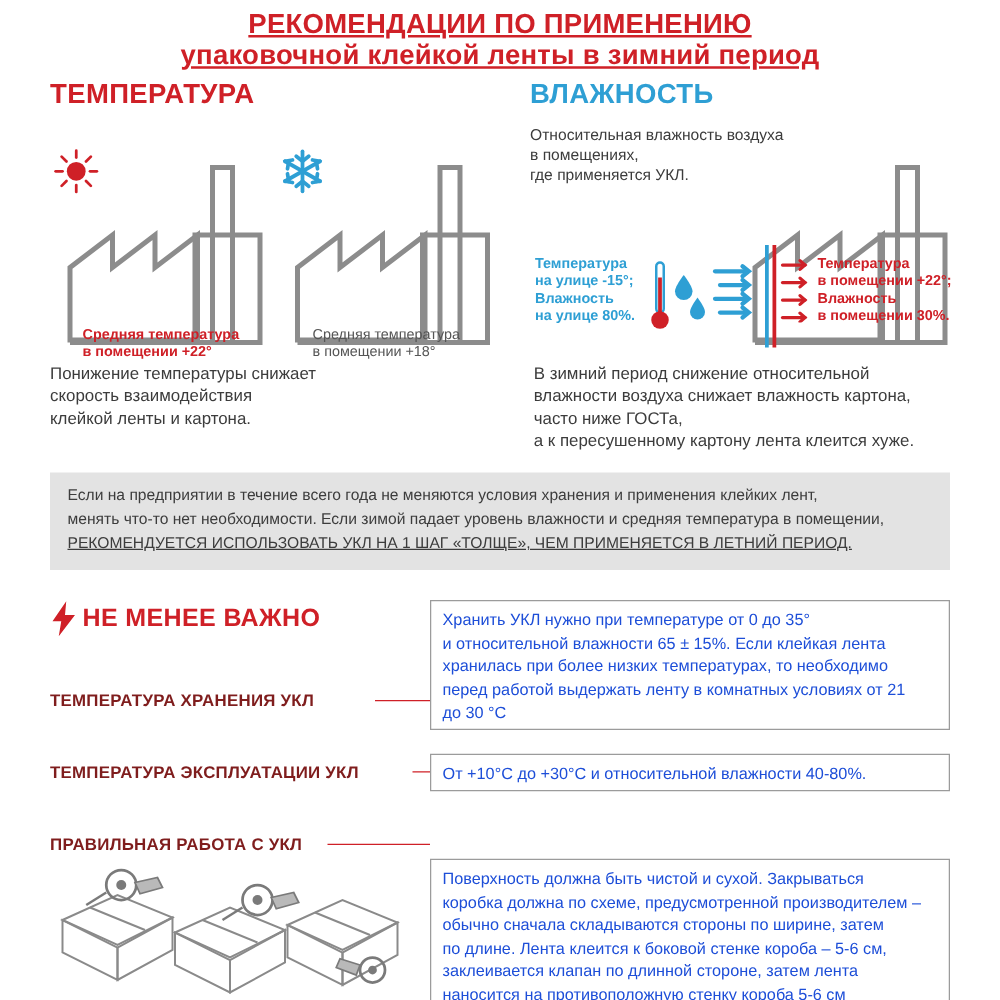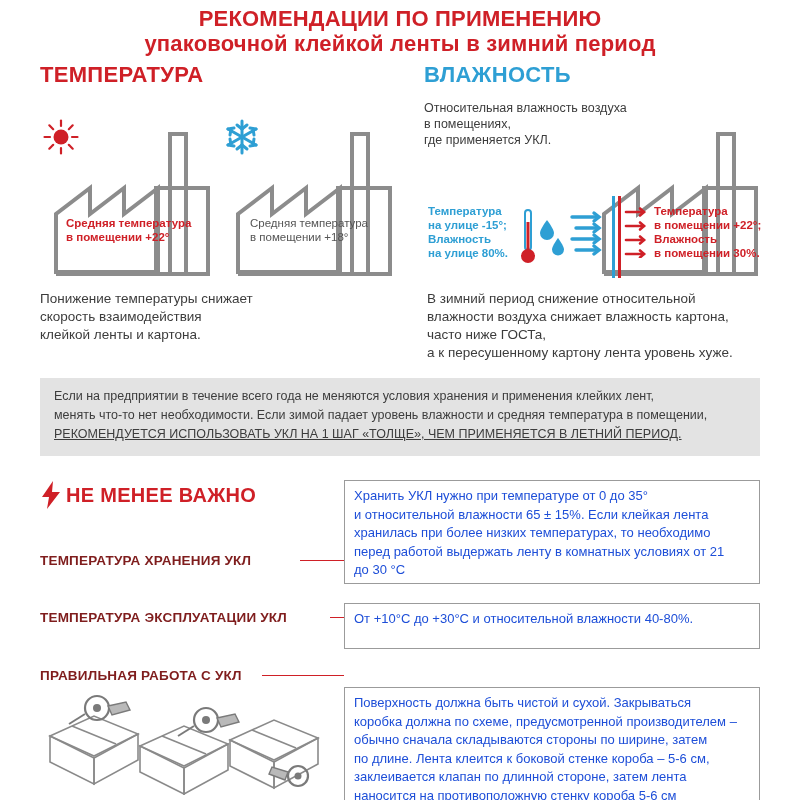--- a/index.html
+++ b/index.html
@@ -17,21 +17,21 @@
   
   .title {
     text-align: center;
     color: #cf2027;
     font-weight: bold;
     font-size: 22px;
     line-height: 25px;
     letter-spacing: 0.2px;
     padding-top: 6px;
   }
-  .title div { white-space: nowrap; }
+  .title div { white-space: nowrap; text-decoration: underline; }
 
   
   .sec-head {
     position: absolute;
     font-weight: bold;
     font-size: 22px;
     letter-spacing: 0.3px;
   }
   .sec-head.temp { left: 40px; top: 62px; color: #cf2027; }
   .sec-head.hum  { left: 424px; top: 62px; color: #2e9fd4; }
@@ -39,20 +39,21 @@
   
   .factory { position: absolute; }
   .factory svg { display: block; }
 
   .fbadge {
     position: absolute;
     font-size: 11.5px;
     line-height: 14px;
     font-weight: bold;
     color: #cf2027;
+    margin-top: 45px;
   }
   .fbadge.grey { color: #555; font-weight: normal; }
 
   
   .icon-sun, .icon-snow { position: absolute; }
 
   
   .para {
     position: absolute;
     font-size: 13.5px;
@@ -292,21 +293,21 @@
     <div>Температура</div>
     <div>в помещении +22°;</div>
     <div>Влажность</div>
     <div>в помещении 30%.</div>
   </div>
 
   <div class="para" style="left:427px; top:290px; width:360px;">
     <div>В зимний период снижение относительной</div>
     <div>влажности воздуха снижает влажность картона,</div>
     <div>часто ниже ГОСТа,</div>
-    <div>а к пересушенному картону лента уровень хуже.</div>
+    <div>а к пересушенному картону лента клеится хуже.</div>
   </div>
 
   <div class="note">
     <div>Если на предприятии в течение всего года не меняются условия хранения и применения клейких лент,</div>
     <div>менять что-то нет необходимости. Если зимой падает уровень влажности и средняя температура в помещении,</div>
     <div class="u">РЕКОМЕНДУЕТСЯ ИСПОЛЬЗОВАТЬ УКЛ НА 1 ШАГ «ТОЛЩЕ», ЧЕМ ПРИМЕНЯЕТСЯ В ЛЕТНИЙ ПЕРИОД.</div>
   </div>
 
   <div class="bolt">
     <svg width="22" height="30" viewBox="0 0 22 30">
@@ -320,21 +321,21 @@
   <div class="rbox" style="left:344px; top:480px; width:416px; height:104px;">
     <div>Хранить УКЛ  нужно при температуре от 0 до 35°</div>
     <div>и относительной влажности 65 ± 15%. Если клейкая лента</div>
     <div>хранилась при более низких температурах, то необходимо</div>
     <div>перед работой выдержать ленту в комнатных условиях от 21</div>
     <div>до 30 °С</div>
   </div>
 
   <div class="row-label" style="left:40px; top:610px;">ТЕМПЕРАТУРА ЭКСПЛУАТАЦИИ УКЛ</div>
   <div class="connector" style="left:330px; top:617px; width:14px;"></div>
-  <div class="rbox" style="left:344px; top:603px; width:416px; height:46px;">
+  <div class="rbox" style="left:344px; top:603px; width:416px; height:30px;">
     <div>От +10°С до +30°С и относительной влажности 40-80%.</div>
   </div>
 
   <div class="row-label" style="left:40px; top:668px;">ПРАВИЛЬНАЯ РАБОТА С УКЛ</div>
   <div class="connector" style="left:262px; top:675px; width:82px;"></div>
   <div class="rbox" style="left:344px; top:687px; width:416px; height:142px;">
     <div>Поверхность должна быть чистой и сухой. Закрываться</div>
     <div>коробка должна по схеме, предусмотренной производителем –</div>
     <div>обычно сначала складываются стороны по ширине, затем</div>
     <div>по длине. Лента клеится к боковой стенке короба – 5-6 см,</div>

